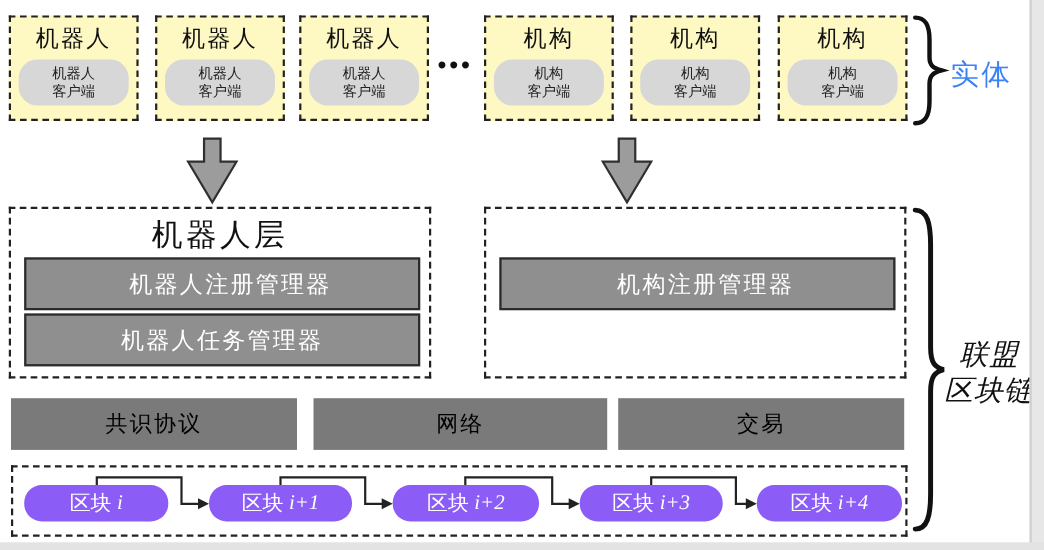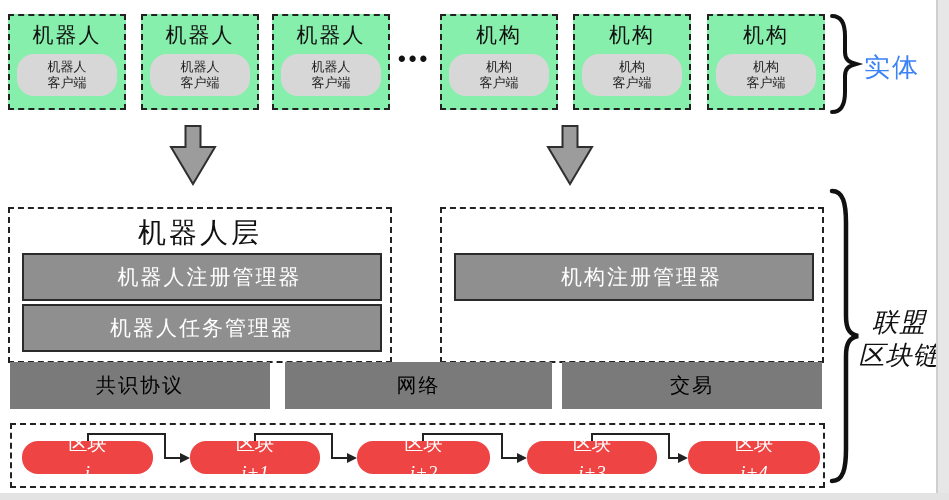--- a/index.html
+++ b/index.html
@@ -1,41 +1,41 @@
 <!DOCTYPE html>
 <html><head>
 <meta charset="utf-8">
 <style>
   html,body{margin:0;padding:0;background:#ffffff;}
   body{font-family:"Liberation Sans","DejaVu Sans",sans-serif;}
   .stage{position:relative;width:949px;height:500px;background:#fff;overflow:hidden;}
 
   
-  .ebox{position:absolute;top:14px;width:118px;height:96px;border:2px dashed #222;box-sizing:border-box;background:#86efac;}
+  .ebox{position:absolute;top:14px;width:118px;height:96px;border:2px dashed #222;box-sizing:border-box;background:#fef9c3;}
   .etitle{margin-top:5px;text-align:center;font-size:21px;letter-spacing:2px;color:#111;white-space:nowrap;}
   .pill{position:absolute;left:7px;right:7px;top:38px;height:42px;background:#d7d7d7;border-radius:17px;
         display:flex;flex-direction:column;align-items:center;justify-content:center;
         font-size:13px;line-height:16px;color:#222;}
   .ellipsis{position:absolute;left:398px;top:46px;font-size:22px;font-weight:bold;letter-spacing:3px;color:#111;}
 
   
-  .layer{position:absolute;top:207px;width:384px;height:156px;border:2px dashed #222;box-sizing:border-box;background:#fff;}
+  .layer{position:absolute;top:188px;width:384px;height:156px;border:2px dashed #222;box-sizing:border-box;background:#fff;}
   .ltitle{margin-top:5px;text-align:center;font-size:28px;letter-spacing:3px;color:#111;white-space:nowrap;}
   .module{position:absolute;left:12px;width:360px;height:48px;background:#8f8f8f;border:2px solid #2b2b2b;box-sizing:border-box;
           color:#fff;font-size:21px;letter-spacing:2px;display:flex;align-items:center;justify-content:center;white-space:nowrap;}
   .m1{top:44px;padding-left:15px;} .m2{top:95px;text-align:right;}
 
   
   .mw{position:absolute;top:362px;height:47px;background:#7a7a7a;color:#000000;font-size:20px;letter-spacing:2px;
       display:flex;align-items:center;justify-content:center;white-space:nowrap;}
 
   
   .chainbox{position:absolute;left:10px;top:423px;width:815px;height:65px;border:2px dashed #222;box-sizing:border-box;}
-  .block{position:absolute;top:441px;height:33px;background:#ef4444;border-radius:16px;color:#fff;font-size:19px;
-         display:flex;align-items:center;justify-content:center;gap:5px;white-space:nowrap;flex-direction:column;}
+  .block{position:absolute;top:441px;height:33px;background:#8b5cf6;border-radius:16px;color:#fff;font-size:19px;
+         display:flex;align-items:center;justify-content:center;gap:5px;white-space:nowrap;}
   .block i{font-family:"Liberation Serif","DejaVu Serif",serif;font-style:italic;}
 
   
   .blabel{position:absolute;color:#3b82f6;font-size:26px;letter-spacing:2px;white-space:nowrap;}
   .blabel2{position:absolute;left:852px;top:306px;width:94px;color:#111;font-size:26px;line-height:33px;
            letter-spacing:1px;text-align:center;white-space:nowrap;font-style:italic;}
 
   
   .overlay{position:absolute;left:0;top:0;width:949px;height:500px;pointer-events:none;}
 

